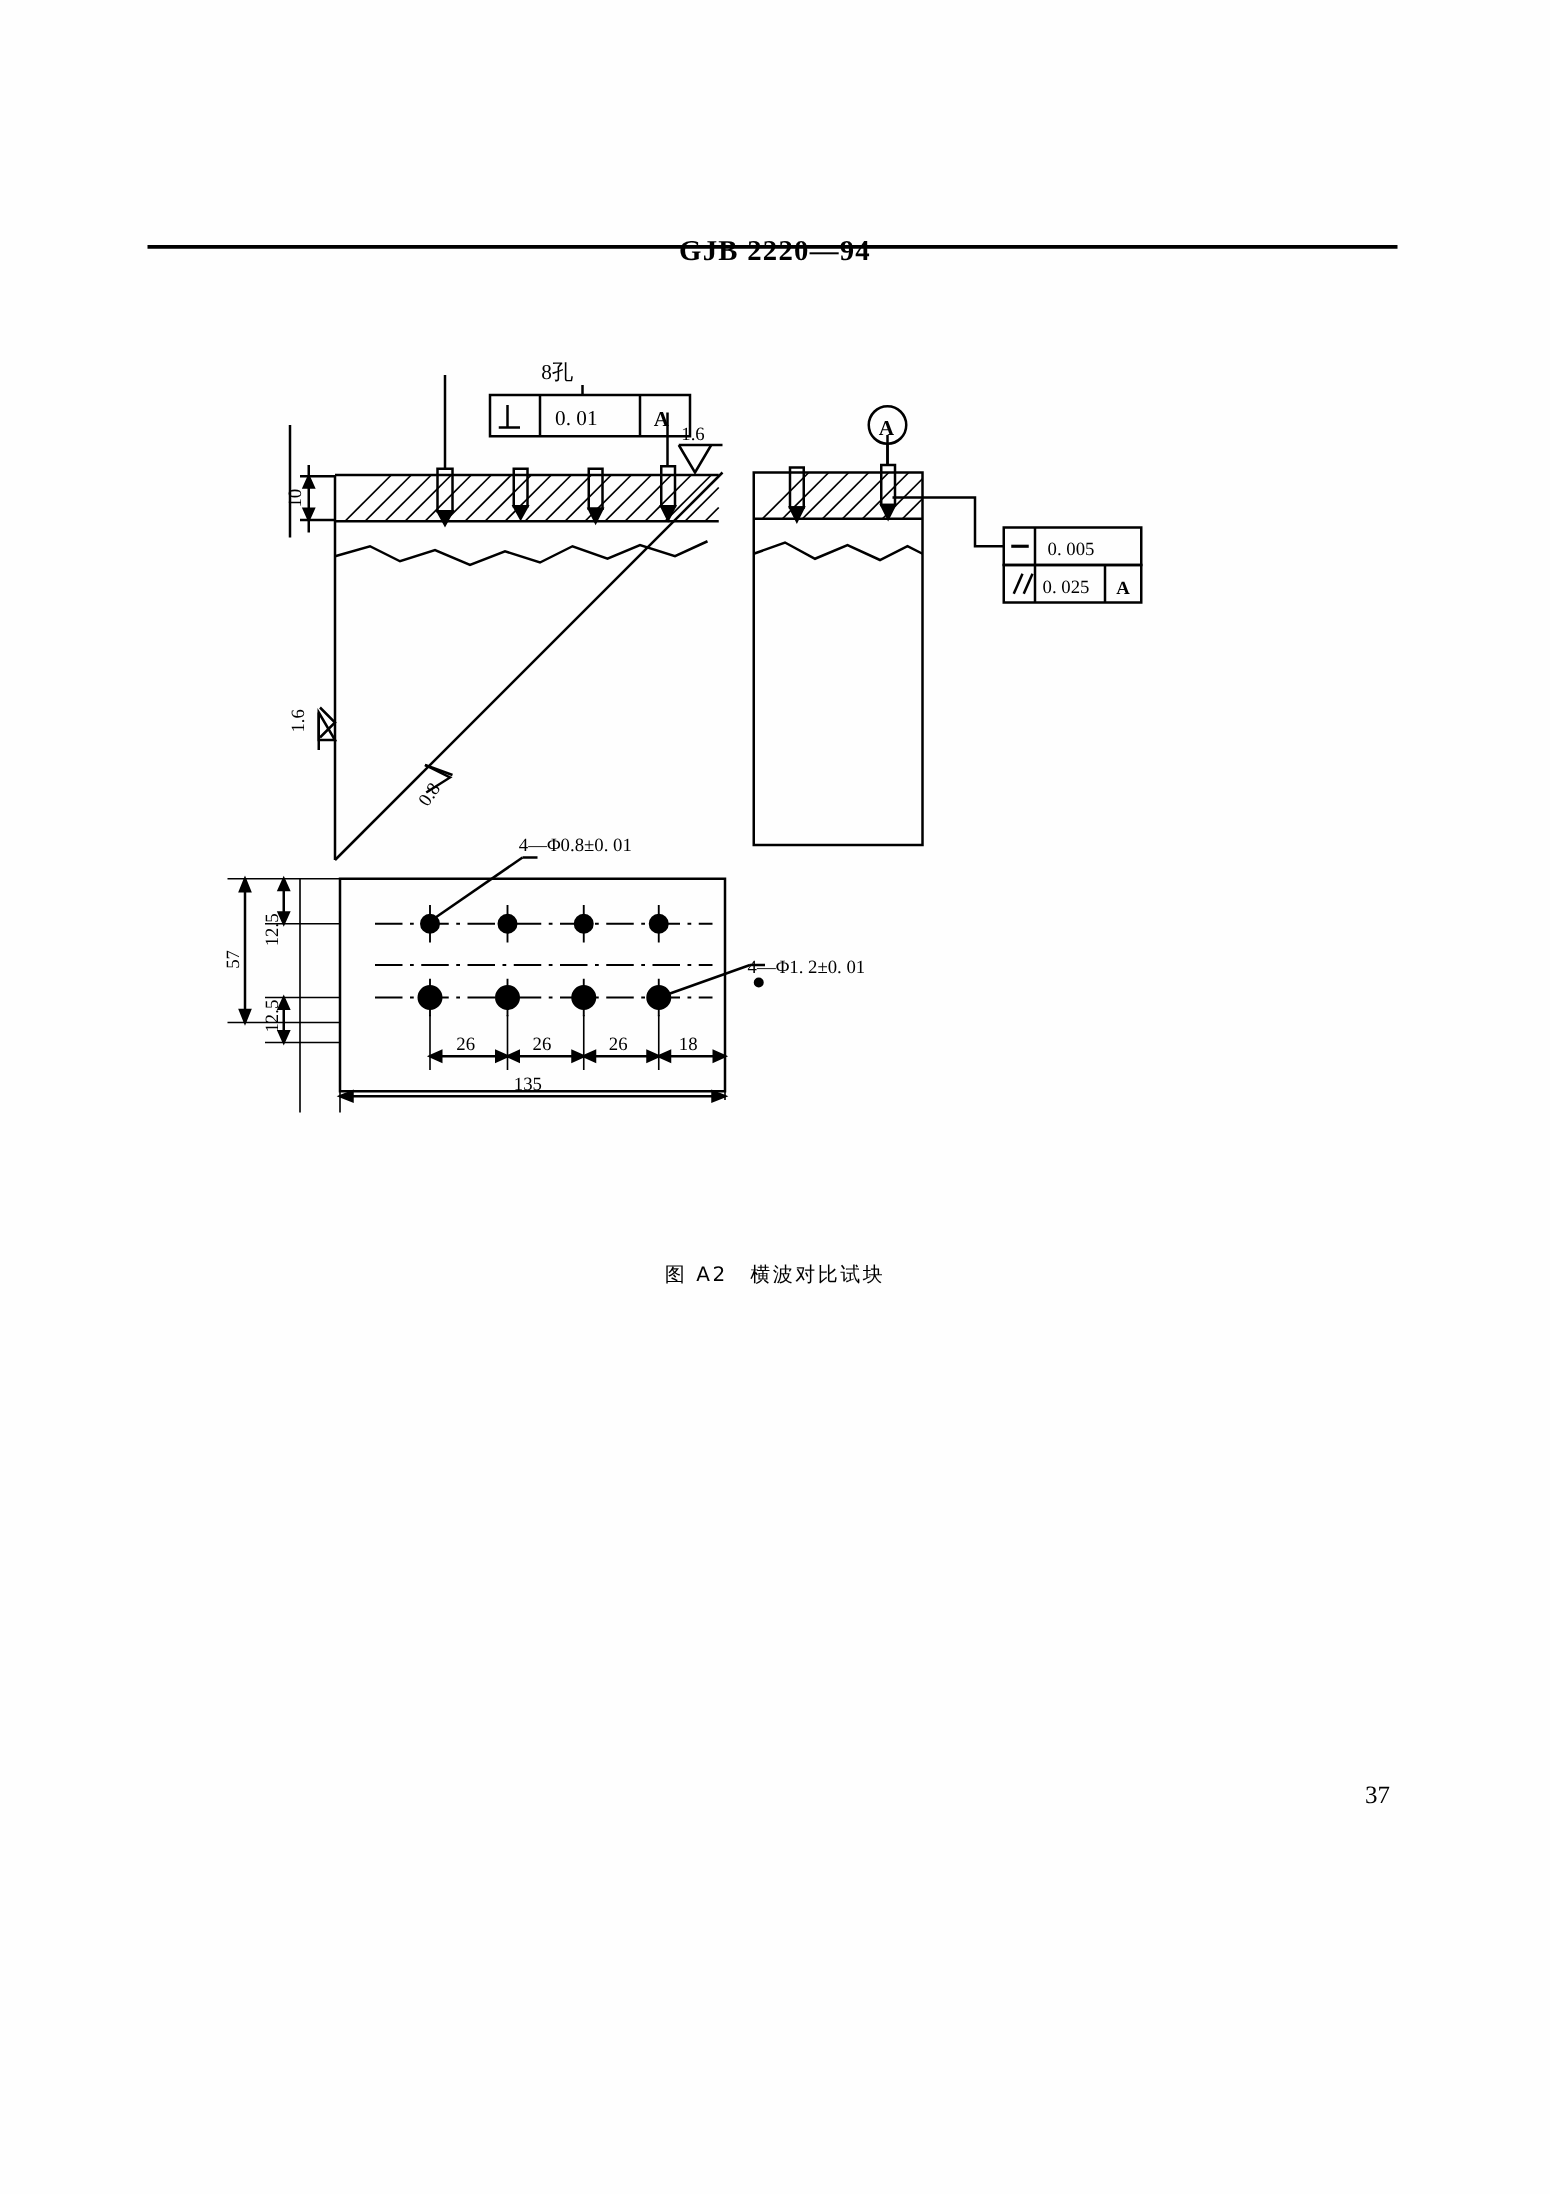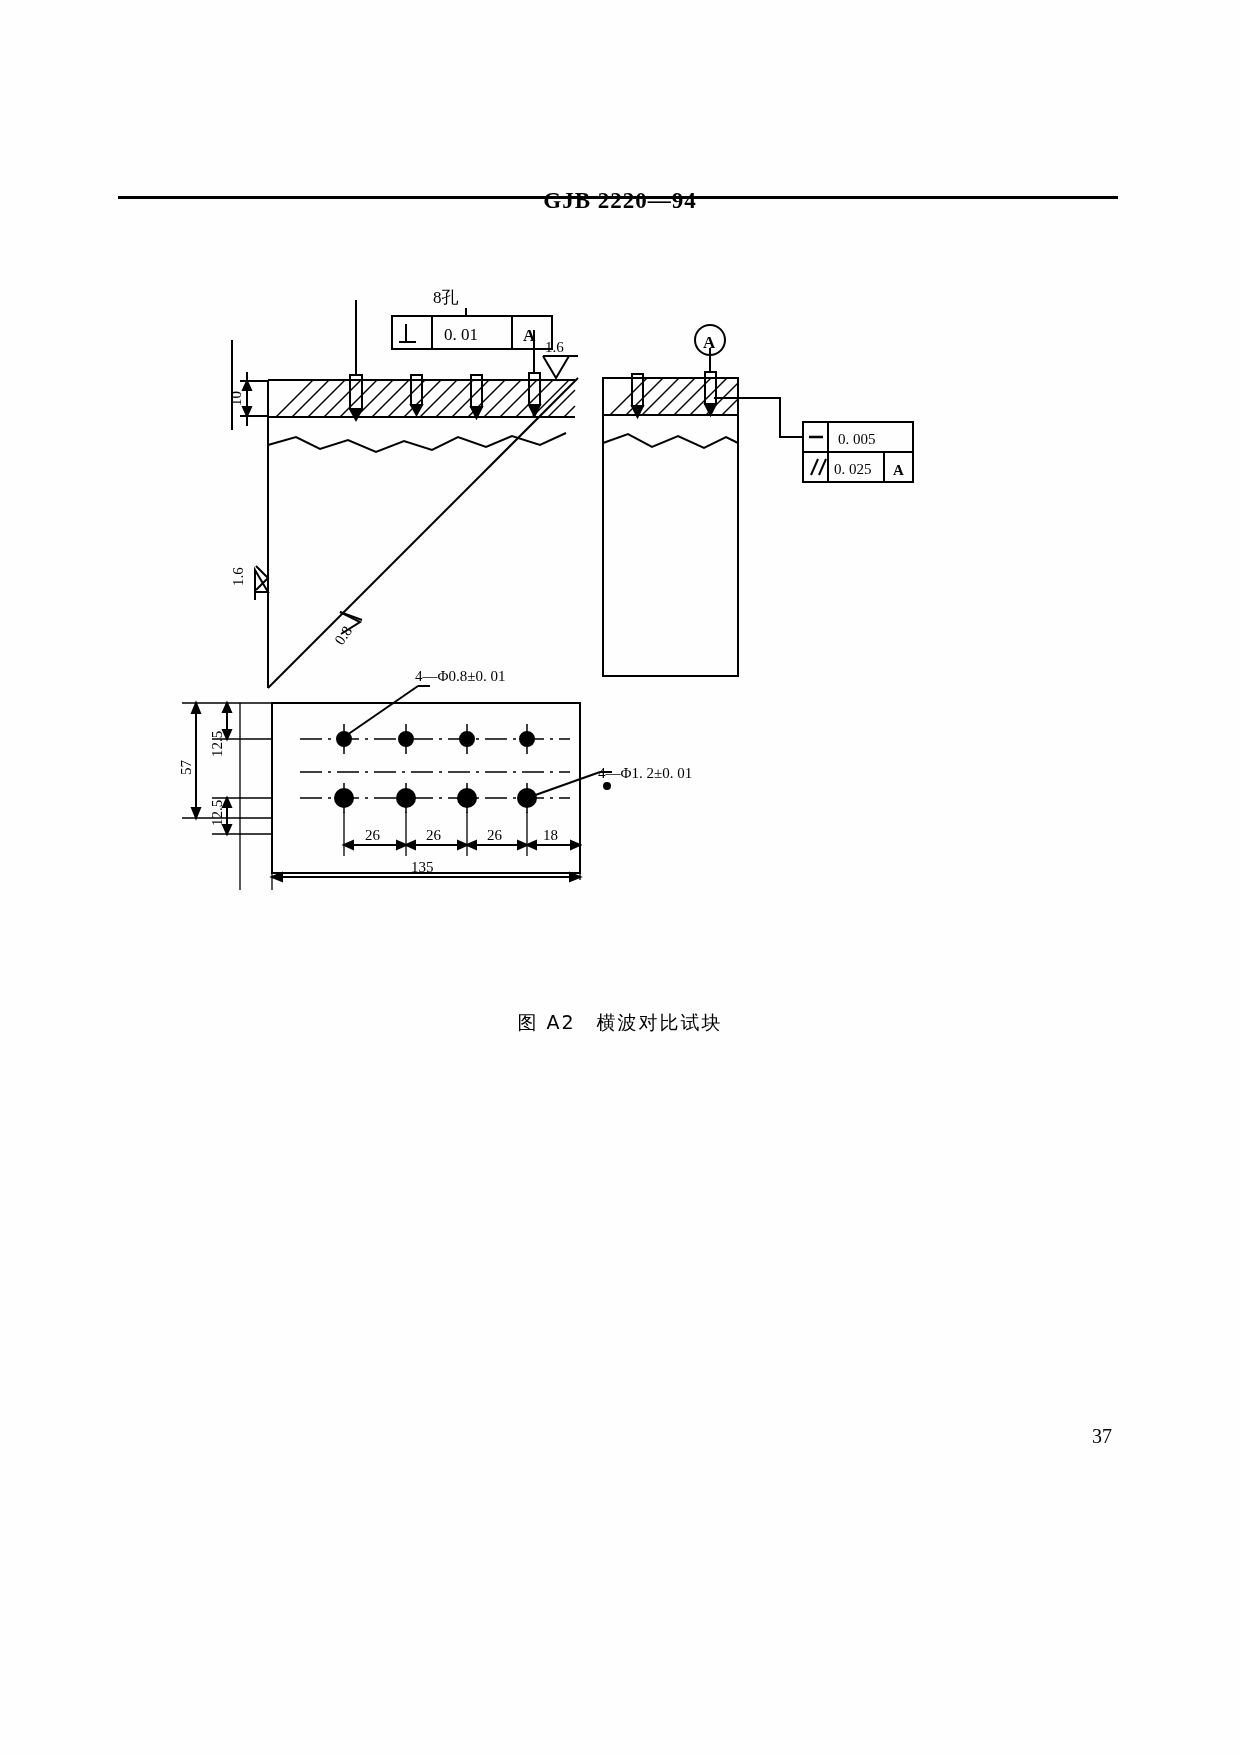--- a/index.html
+++ b/index.html
@@ -40,21 +40,21 @@
     height: 3px;
     background: #000;
   }
   .figure-caption {
     position: absolute;
     top: 1010px;
     left: 0;
     width: 1240px;
     text-align: center;
     font-family: "DejaVu Sans", sans-serif;
-    font-size: 19px;
+    font-size: 16px;
     letter-spacing: 2px;
   }
   .page-number {
     position: absolute;
     top: 1425px;
     right: 128px;
     font-family: "Liberation Serif", serif;
     font-size: 20px;
   }
   .drawing {

